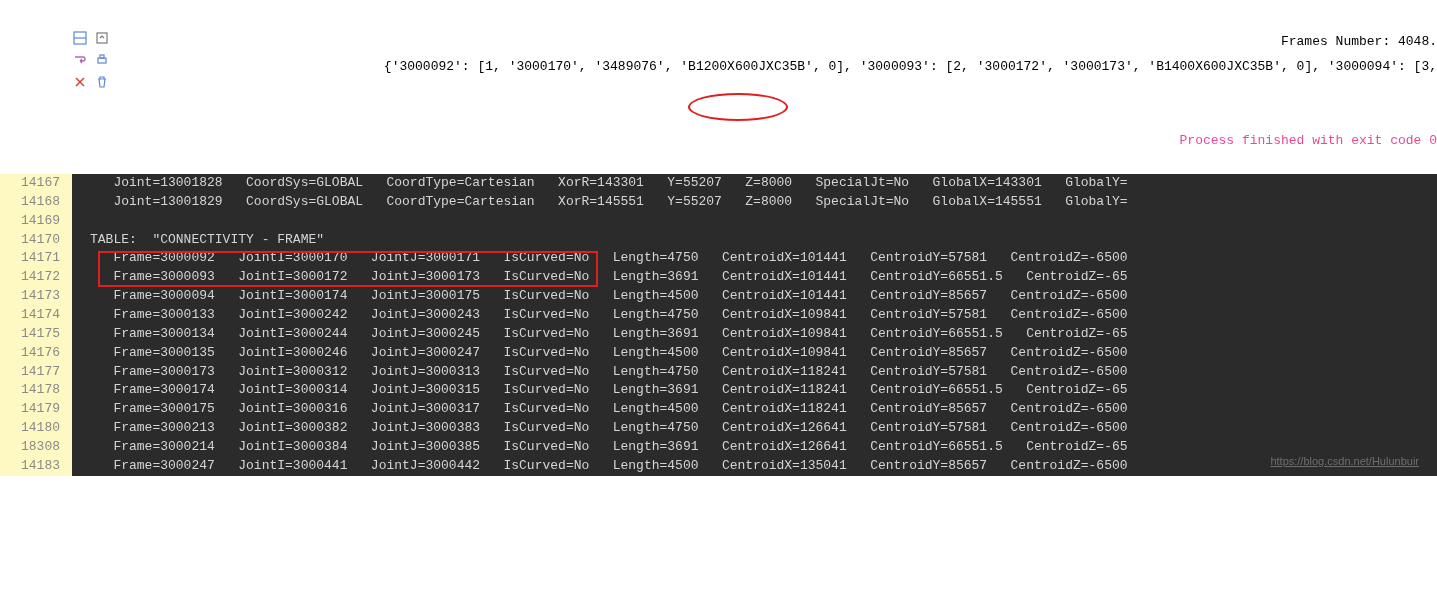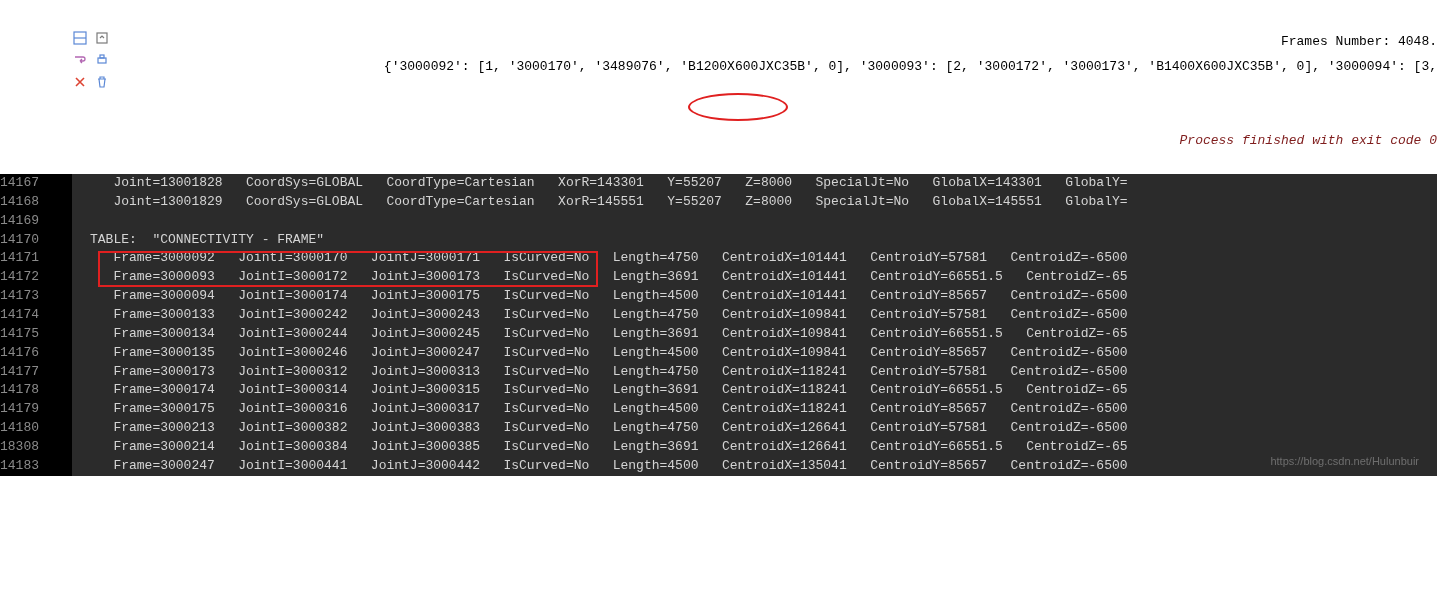--- a/index.html
+++ b/index.html
@@ -4,32 +4,32 @@
 <style>
 * { margin: 0; padding: 0; box-sizing: border-box; }
 body { font-family: "Courier New", monospace; font-size: 13px; background: #fff; }
 
 .top-section { display: flex; padding: 30px 0 20px 0; }
 .gutter { width: 120px; display: flex; justify-content: flex-end; padding-right: 10px; }
 .gutter-icons { display: flex; flex-direction: column; gap: 6px; }
 .icon-row { display: flex; gap: 6px; }
 .icon-btn { width: 16px; height: 16px; display: flex; align-items: center; justify-content: center; }
 .console-text { flex: 1; line-height: 1.9; white-space: nowrap; text-align: right; }
-.exit-line { color: #7f1d1d; margin-top: 50px; font-style: italic; }
+.exit-line { color: #ec4899; margin-top: 50px; }
 
 .red-ellipse { position: absolute; border: 2.5px solid #e02020; border-radius: 50%; pointer-events: none; }
 
 .dark-editor { background: #2b2b2b; color: #d4d4d4; font-family: Consolas, "Courier New", monospace; font-size: 13px; line-height: 1.45; position: relative; overflow: hidden; white-space: nowrap; }
 .editor-line { display: flex; }
-.line-no { width: 72px; color: #8a8a8a; background: #000000; text-align: left; padding-right: 12px; user-select: none; flex-shrink: 0; }
+.line-no { width: 72px; color: #8a8a8a; background: #fef9c3; text-align: right; padding-right: 12px; user-select: none; flex-shrink: 0; }
 .code { padding-left: 18px; flex: 1; white-space: pre; }
 
 .red-box { position: absolute; border: 2px solid #e02020; pointer-events: none; }
 
-.watermark { position: absolute; right: 18px; bottom: 6px; color: #9a9a9a; font-size: 11px; font-family: Arial, sans-serif; opacity: .6; }
+.watermark { position: absolute; right: 18px; bottom: 6px; color: #9a9a9a; font-size: 11px; font-family: Arial, sans-serif; opacity: .6; text-decoration: underline; }
 </style>
 </head>
 <body>
 
 <div class="top-section" style="position:relative;">
   <div class="gutter">
     <div class="gutter-icons">
       <div class="icon-row">
         <span class="icon-btn">
           <svg width="14" height="14" viewBox="0 0 14 14">

